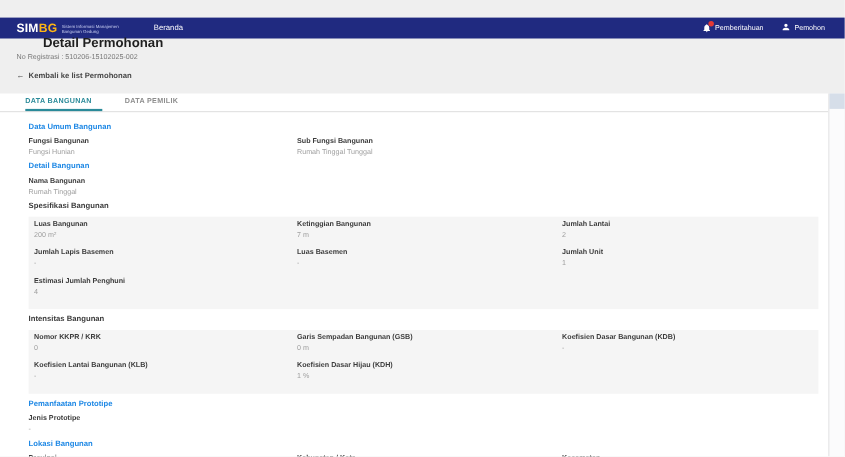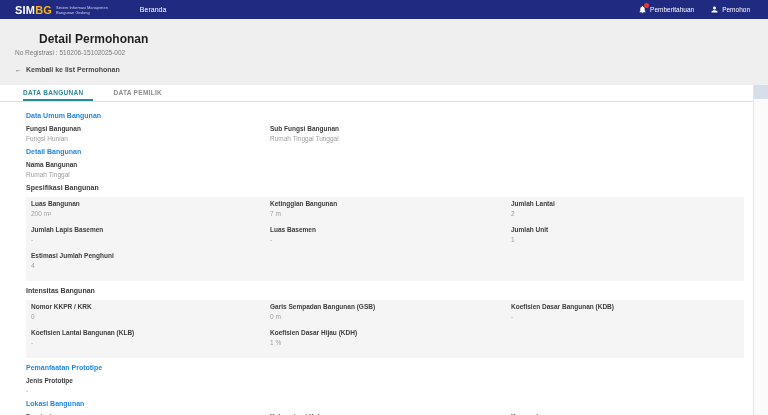--- a/index.html
+++ b/index.html
@@ -3,21 +3,21 @@
 <meta charset="utf-8">
 <style>
   * { box-sizing: border-box; }
   html,body { margin:0; padding:0; }
   body {
     width:768px; height:415px; position:relative; overflow:hidden;
     font-family:"Liberation Sans", sans-serif; background:#efefef; color:#3c3c3c;
   }
   
   .header {
-    position:absolute; top:0; left:0; right:0; height:19px;
+    position:absolute; top:16px; left:0; right:0; height:19px;
     background:#202a80; display:flex; align-items:center; padding:0 18px 0 15px;
   }
   .logo { display:flex; align-items:center; cursor:pointer; }
   .logo-text { font-size:11px; font-weight:bold; letter-spacing:0.2px; color:#ffffff; }
   .logo-text .yellow { color:#fdb515; }
   .logo-tagline { margin-left:4px; font-size:4px; line-height:5px; color:#c7cdf0; }
   .nav-item { margin-left:32px; font-size:7px; color:#ffffff; cursor:pointer; }
   .header-right { margin-left:auto; display:flex; align-items:center; gap:16px; }
   .header-btn { display:flex; align-items:center; gap:3px; font-size:6.5px; color:#ffffff; cursor:pointer; position:relative; }
   .bell-wrap { position:relative; width:9px; height:9px; }

